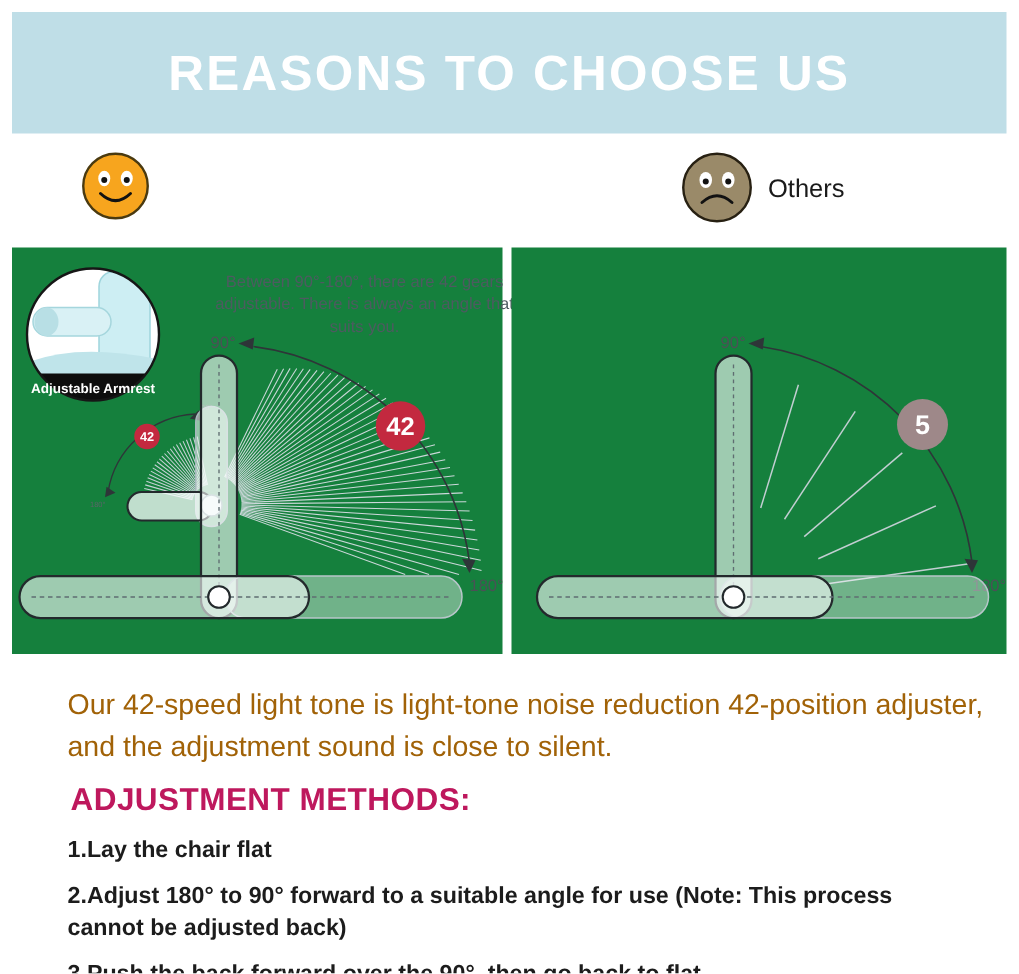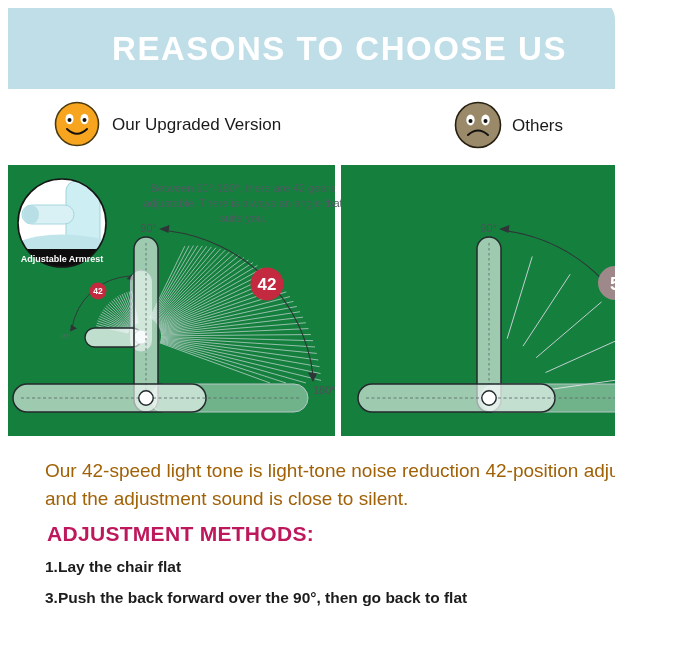--- a/index.html
+++ b/index.html
@@ -1,16 +1,16 @@
 <!DOCTYPE html>
 <html><head>
 <meta charset="utf-8">
 <style>
   html,body{margin:0;padding:0;background:#fff;}
-  .page{position:relative;width:615px;height:649px;background:#fff;overflow:hidden;
+  .page{position:relative;width:679px;height:649px;background:#fff;overflow:hidden;
         font-family:"Liberation Sans",sans-serif;color:#1b1b1b;border-radius:19px;}
   .banner{position:absolute;left:8px;top:8px;width:663px;height:81px;background:#BFDEE7;}
   .banner-title{width:100%;text-align:center;line-height:81px;font-size:33px;font-weight:bold;
         color:#ffffff;letter-spacing:1.5px;}
   .face-svg{position:absolute;}
   .face-label{position:absolute;font-size:17px;color:#1a1a1a;}
   .panel{position:absolute;top:165px;height:271px;background:#15803d;}
   .panel-left{left:8px;width:327px;}
   .panel-right{left:341px;width:330px;}
   .panel svg{position:absolute;left:0;top:0;}
@@ -36,21 +36,20 @@
   </div>
 
   <svg class="face-svg" style="left:54px;top:101px;" width="46" height="46" viewBox="0 0 46 46">
     <circle cx="23" cy="23" r="21.5" stroke="#4a3a10" stroke-width="1.6" fill="#F7A51E"></circle>
     <ellipse cx="15.5" cy="18" rx="4" ry="5.2" fill="#ffffff"></ellipse>
     <ellipse cx="30.5" cy="18" rx="4" ry="5.2" fill="#ffffff"></ellipse>
     <circle cx="15.5" cy="19" r="2" fill="#121212"></circle>
     <circle cx="30.5" cy="19" r="2" fill="#121212"></circle>
     <path d="M13,28 Q23,37.5 33,28" fill="none" stroke="#121212" stroke-width="2" stroke-linecap="round"></path>
   </svg>
-  <div class="face-label" style="left:112px;top:115px;">Our Upgraded Version</div>
 
   <svg class="face-svg" style="left:454px;top:101px;" width="48" height="48" viewBox="0 0 48 48">
     <circle cx="24" cy="24" r="22.5" stroke="#272012" stroke-width="1.6" fill="#9A8A69"></circle>
     <ellipse cx="16.5" cy="19" rx="4.2" ry="5.4" fill="#ffffff"></ellipse>
     <ellipse cx="31.5" cy="19" rx="4.2" ry="5.4" fill="#ffffff"></ellipse>
     <circle cx="16.5" cy="20" r="2" fill="#121212"></circle>
     <circle cx="31.5" cy="20" r="2" fill="#121212"></circle>
     <path d="M14,34 Q24,25 34,34" fill="none" stroke="#121212" stroke-width="2" stroke-linecap="round"></path>
   </svg>
   <div class="face-label" style="left:512px;top:116px;">Others</div>
@@ -204,15 +203,16 @@
 
       <circle cx="274" cy="118" r="17" fill="#9E8889"></circle>
       <text class="badge-text" x="274" y="124.5" font-size="18" text-anchor="middle">5</text>
     </svg>
   </div>
 
   <div class="desc">Our 42-speed light tone is light-tone noise reduction 42-position adjuster, and the adjustment sound is close to silent.</div>
   <div class="methods-heading">ADJUSTMENT METHODS:</div>
   <div class="steps">
     <div class="step">1.Lay the chair flat</div>
+    <div class="step">2.Adjust 180° to 90° forward to a suitable angle for use (Note: This process cannot be adjusted back)</div>
     <div class="step">3.Push the back forward over the 90°, then go back to flat</div>
   </div>
 </div>
 
 </body></html>

